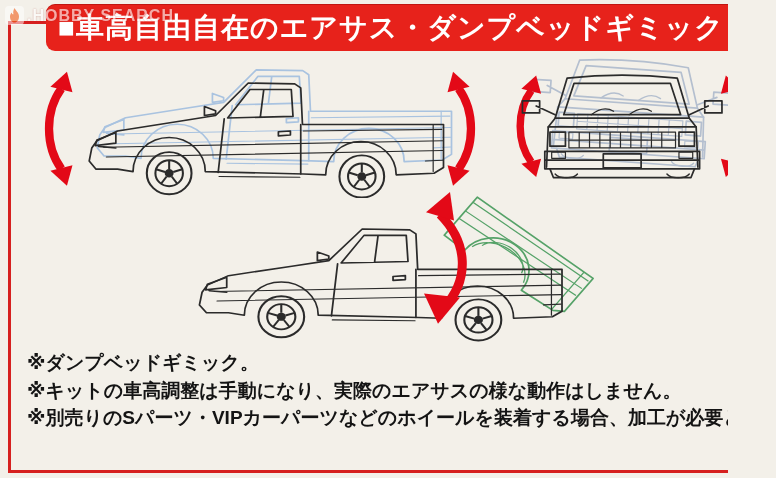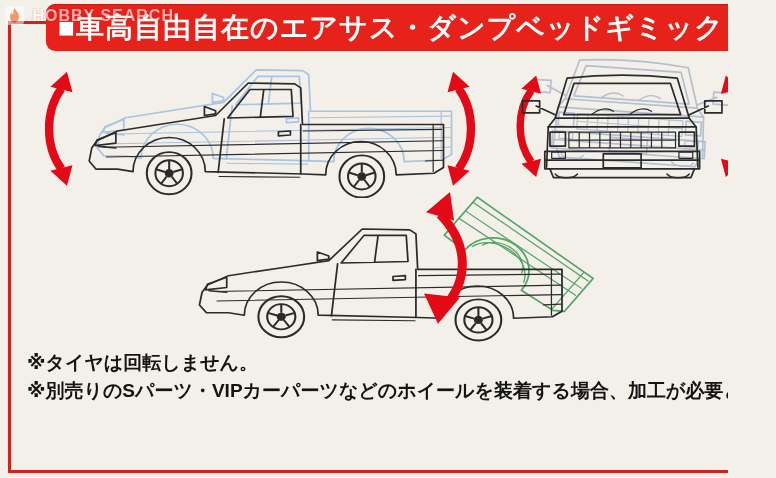--- a/index.html
+++ b/index.html
@@ -181,17 +181,18 @@
         </g>
       <g class="arrow">
         <path d="M262,30 C290,58 292,94 266,122" fill="none" stroke="currentColor" stroke-width="9"></path>
         <polygon points="272,8 248,28 276,36" fill="currentColor"></polygon>
         <polygon points="260,138 246,108 282,112" fill="currentColor"></polygon>
       </g>
     </svg>
   </div>
 
   <div class="notes">
-    <p class="note-line">※タイヤは回転しません。</p>
+    <p class="note-line">※ダンプベッドギミック。</p>
+    <p class="note-line">※キットの車高調整は手動になり、実際のエアサスの様な動作はしません。</p>
     <p class="note-line">※別売りのSパーツ・VIPカーパーツなどのホイールを装着する場合、加工が必要となります。</p>
   </div>
 
 </div>
 
 </body></html>

